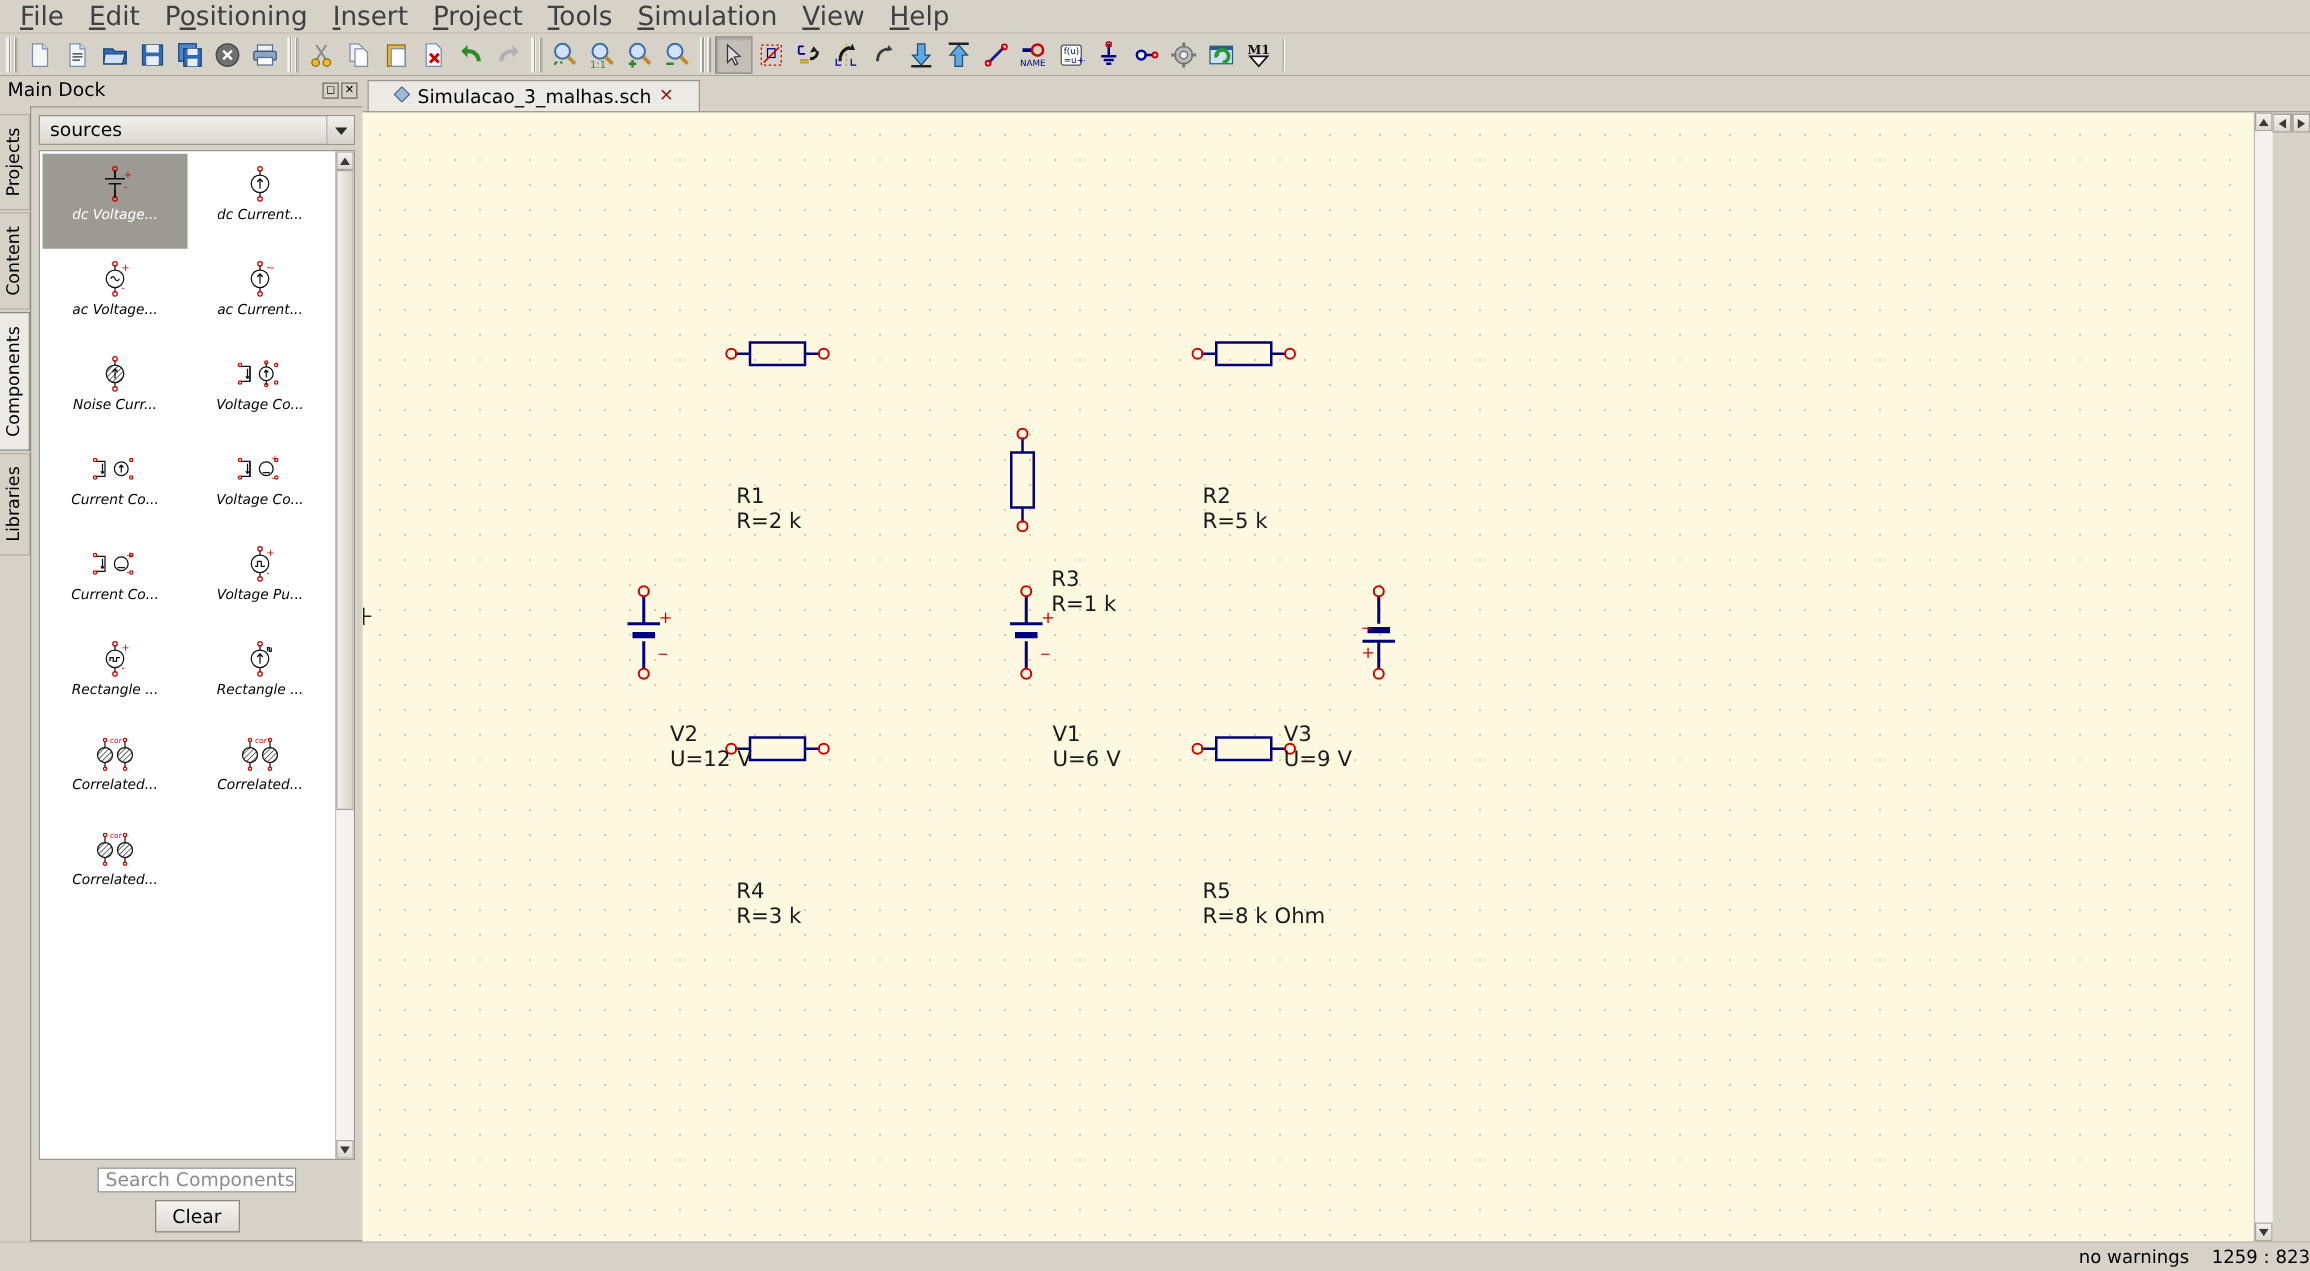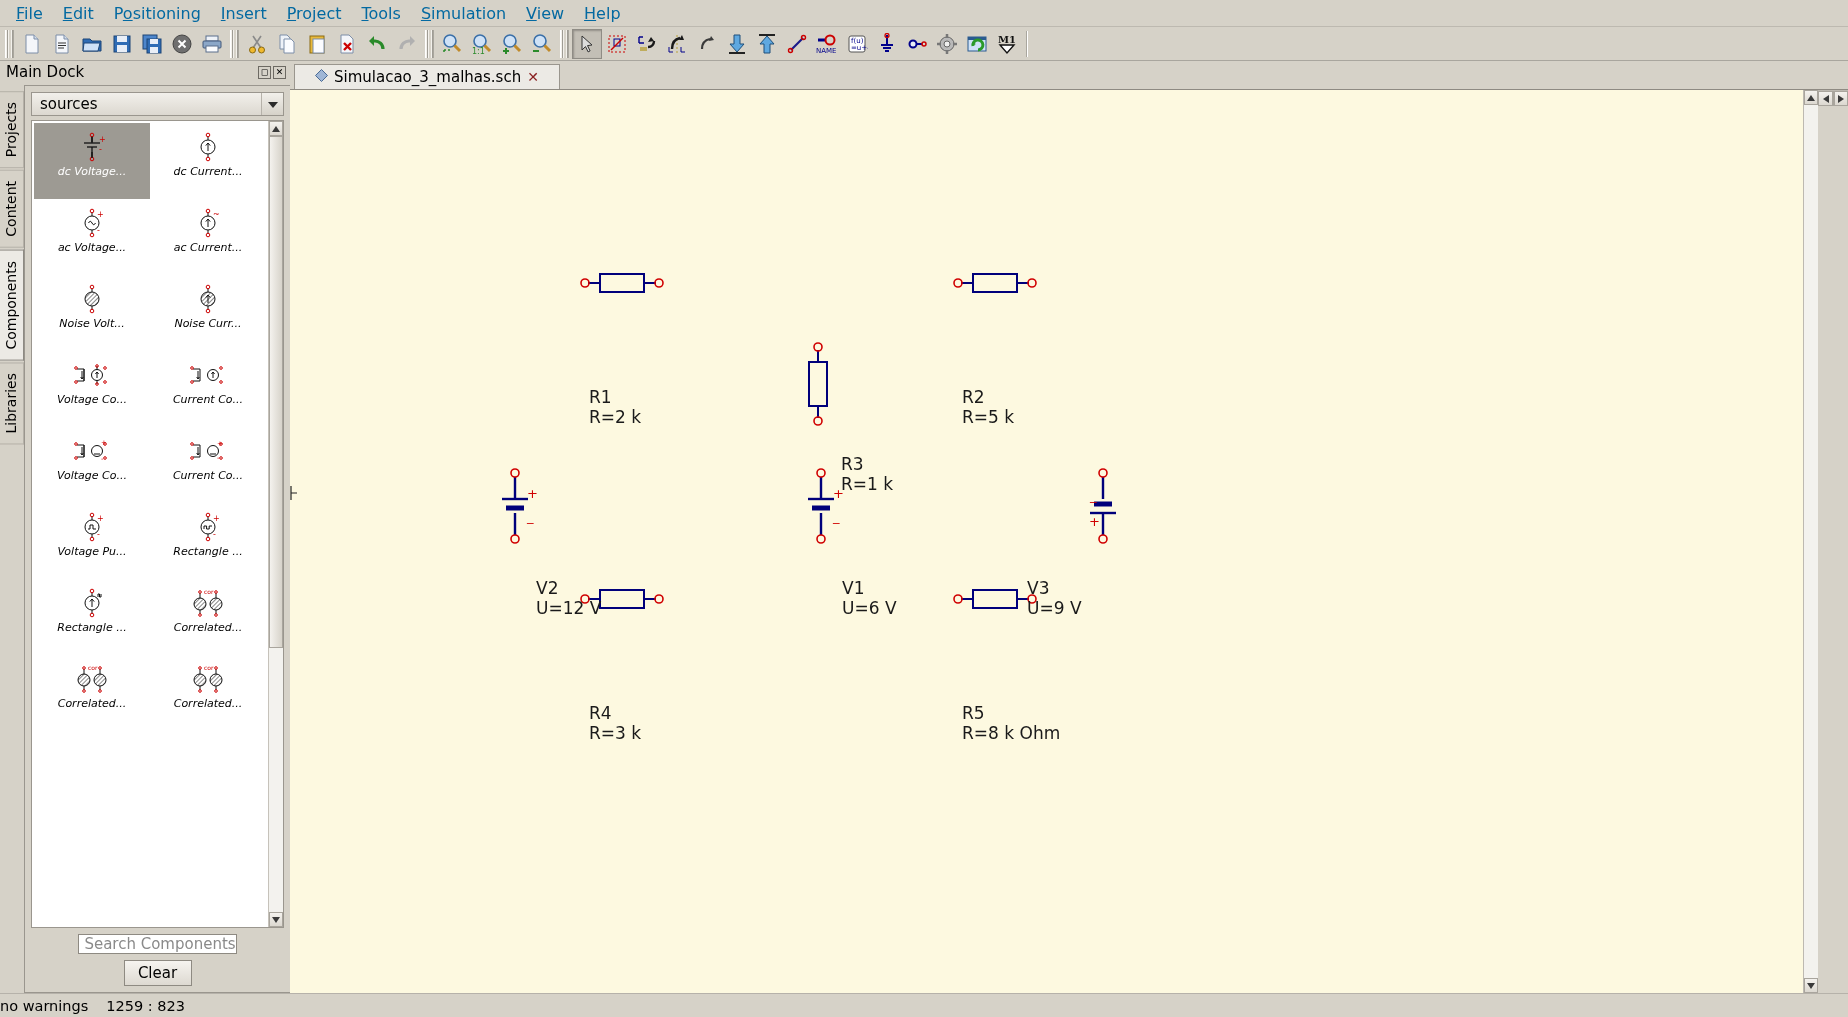--- a/index.html
+++ b/index.html
@@ -17,22 +17,22 @@
   #menubar {
     height: 27px;
     background: #d6d2c8;
     display: flex;
     align-items: center;
     padding-left: 6px;
     border-bottom: 1px solid #bdb9b0;
   }
   .menu-item {
     padding: 2px 10px;
-    font-size: 16px;
-    color: #0369a1;
+    font-size: 21px;
+    color: #404040;
     cursor: default;
     white-space: nowrap;
   }
   .menu-item u { text-decoration: underline; }
 
   
   #toolbar {
     height: 34px;
     background: #d6d2c8;
     display: flex;
@@ -319,20 +319,21 @@
     line-height: 20px;
   }
 
   
   #statusbar {
     height: 24px;
     background: #d6d2c8;
     border-top: 1px solid #b6b2aa;
     display: flex;
     align-items: center;
+    justify-content: flex-end;
     gap: 18px;
     font-size: 14.5px;
   }
 </style>
 </head>
 <body>
 
 <div id="menubar">
   <div class="menu-item"><u>F</u><span>ile</span></div>
   <div class="menu-item"><u>E</u>dit</div>
@@ -667,36 +668,20 @@
                     <path d="M17 6v4M17 24v4" stroke="#111"></path>
                     <circle cx="17" cy="5" r="1.8" fill="none" stroke="#c00"></circle>
                     <circle cx="17" cy="29" r="1.8" fill="none" stroke="#c00"></circle>
                     <text x="22" y="11" font-size="8" fill="#c00" font-family="DejaVu Sans">~</text>
                   </svg>
               </span>
               <span class="comp-label">ac Current...</span>
             </div>
 
 
-            <div class="comp-cell">
-              <span class="comp-icon">
-                <svg width="34" height="34" viewBox="0 0 34 34">
-                    <defs>
-                      <pattern id="hatch1" width="3" height="3" patternTransform="rotate(45)" patternUnits="userSpaceOnUse">
-                        <line x1="0" y1="0" x2="0" y2="3" stroke="#111" stroke-width="1"></line>
-                      </pattern>
-                    </defs>
-                    <circle cx="17" cy="17" r="7" fill="url(#hatch1)" stroke="#111"></circle>
-                    <path d="M17 6v4M17 24v4" stroke="#111"></path>
-                    <circle cx="17" cy="5" r="1.8" fill="none" stroke="#c00"></circle>
-                    <circle cx="17" cy="29" r="1.8" fill="none" stroke="#c00"></circle>
-                  </svg>
-              </span>
-              <span class="comp-label">Noise Volt...</span>
-            </div>
 
             <div class="comp-cell">
               <span class="comp-icon">
                 <svg width="34" height="34" viewBox="0 0 34 34">
                     <defs>
                       <pattern id="hatch2" width="3" height="3" patternTransform="rotate(45)" patternUnits="userSpaceOnUse">
                         <line x1="0" y1="0" x2="0" y2="3" stroke="#111" stroke-width="1"></line>
                       </pattern>
                     </defs>
                     <circle cx="17" cy="17" r="7" fill="url(#hatch2)" stroke="#111"></circle>

